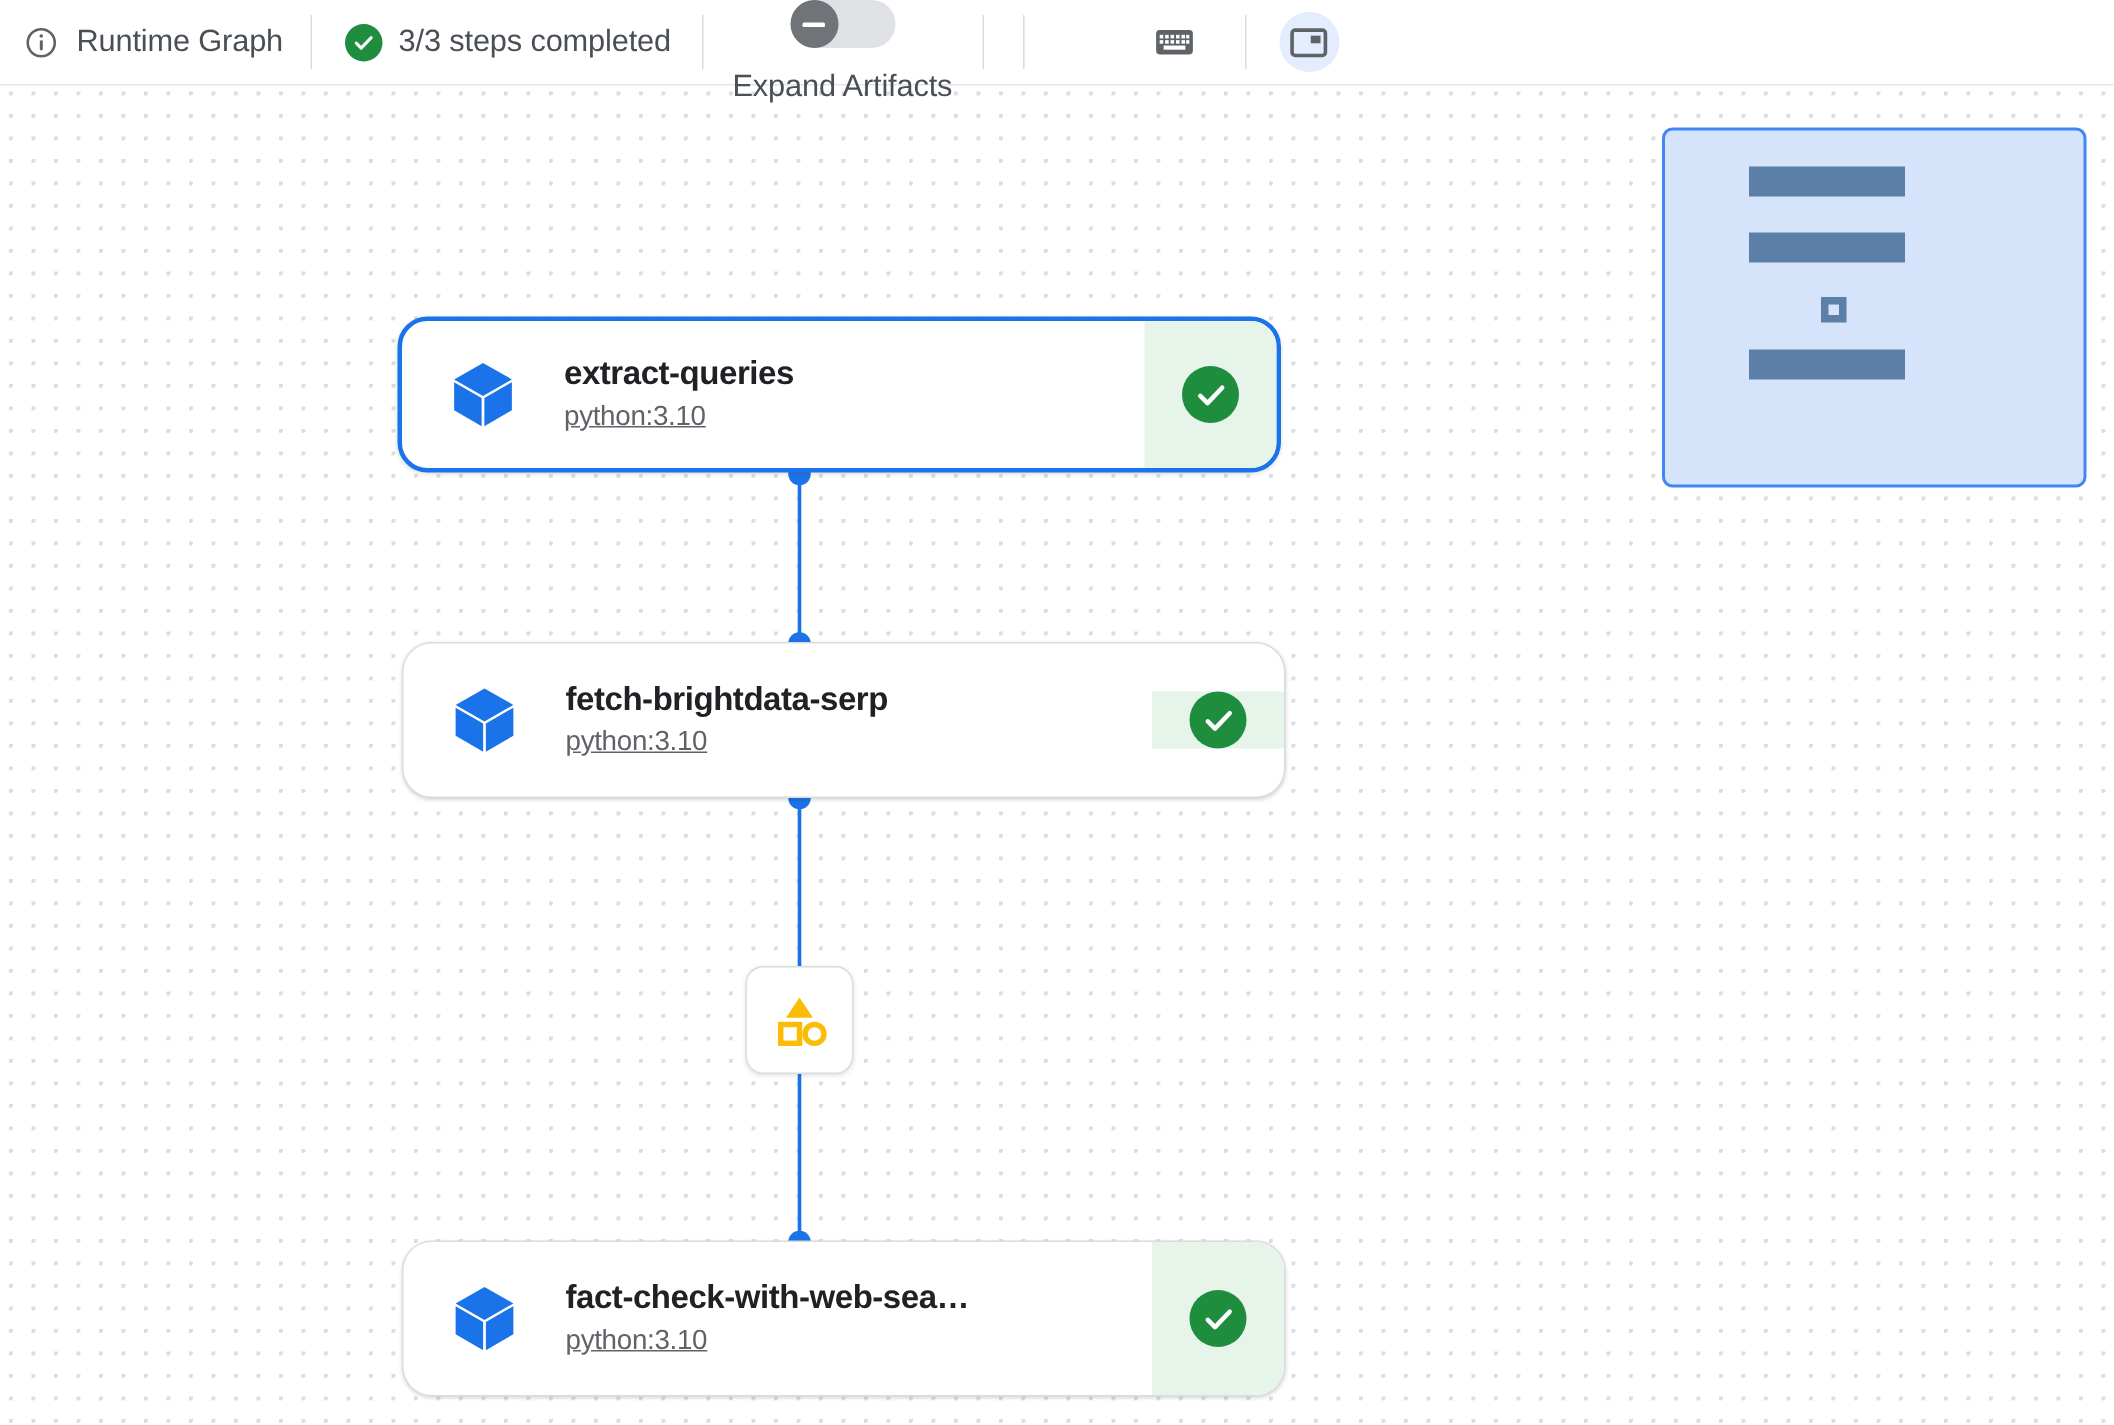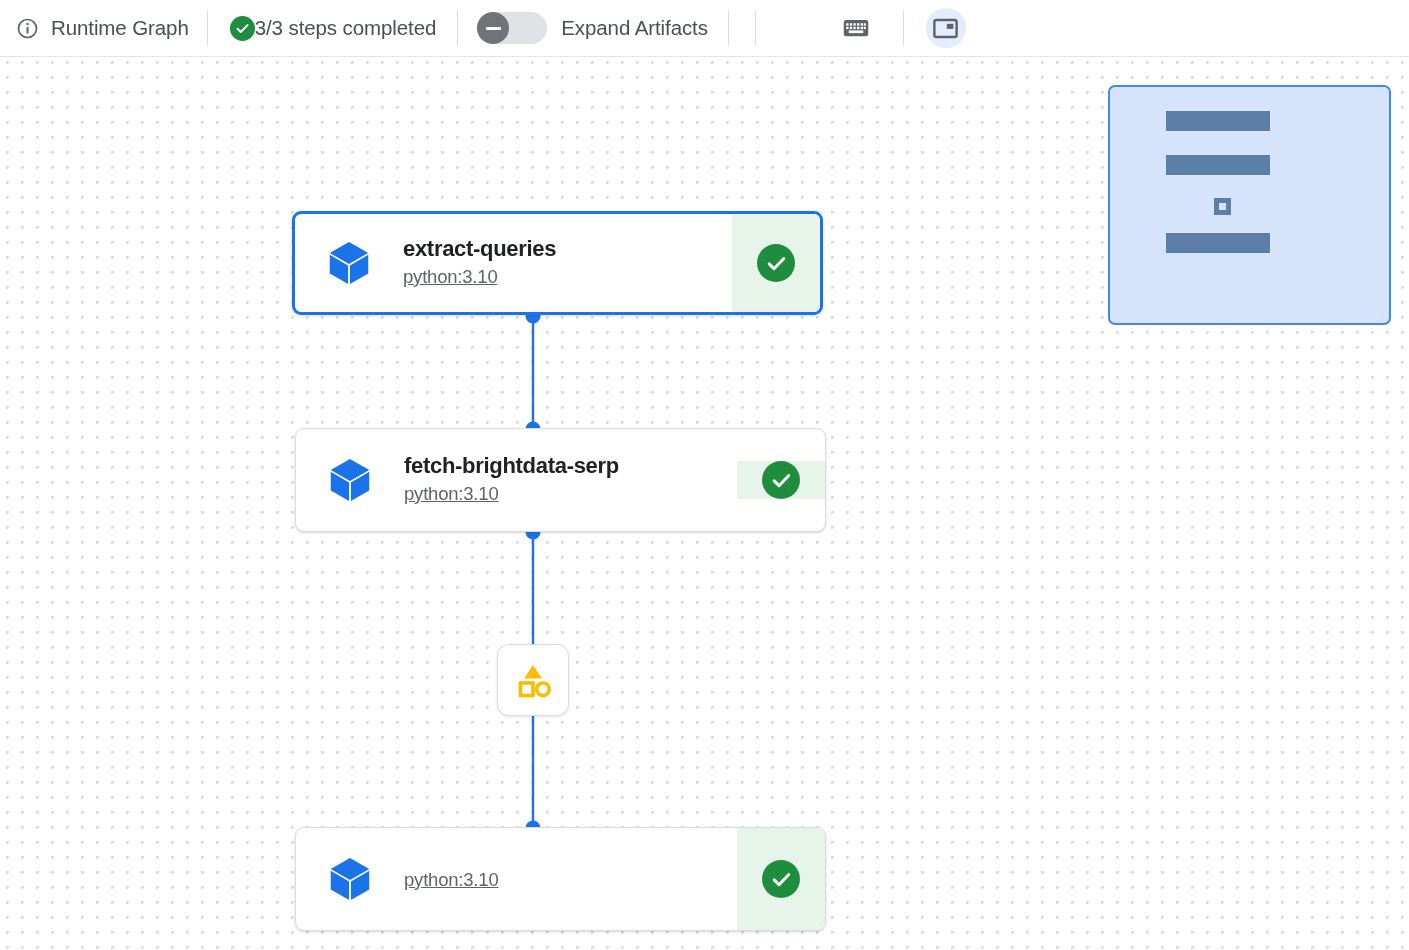--- a/index.html
+++ b/index.html
@@ -132,30 +132,29 @@
     position: absolute;
     left: 0; top: 0;
     width: 1409px;
     height: 893px;
     pointer-events: none;
   }
 
   
   .node {
     position: absolute;
-    width: 531px;
+    width: 589px;
     height: 104px;
     background: #ffffff;
-    border-radius: 9px;
+    border-radius: 20px;
     border: 1px solid #dadce0;
     box-shadow: 0 1px 3px rgba(60,64,67,0.14), 0 1px 2px rgba(60,64,67,0.08);
     display: flex;
     align-items: stretch;
     overflow: hidden;
-    margin-left: 27px;
   }
   .node.selected {
     border: 3px solid #1a73e8;
     box-shadow: 0 1px 3px rgba(60,64,67,0.18);
   }
 
   .node-icon-wrap {
     width: 108px;
     flex: 0 0 auto;
     display: flex;
@@ -266,32 +265,32 @@
           <circle cx="12" cy="12" r="9.4" stroke="#5f6368" stroke-width="1.8"></circle>
           <circle cx="12" cy="7.3" r="1.25" fill="#5f6368"></circle>
           <rect x="11" y="10.2" width="2.1" height="7.2" rx="1" fill="#5f6368"></rect>
         </svg>
       </span>
       <span class="tb-label">Runtime Graph</span>
     </div>
 
     <div class="tb-divider" style="margin-left:18px;"></div>
 
-    <div class="tb-group" style="padding-left:22px; ">
+    <div class="tb-group" style="padding-left:22px; gap:11px;">
       <span class="tb-check">
         <svg viewBox="0 0 24 24" fill="none">
           <path d="M5 12.4l4.6 4.6L19 7.2" stroke="#ffffff" stroke-width="2.9" stroke-linecap="round" stroke-linejoin="round"></path>
         </svg>
       </span>
       <span class="tb-label">3/3 steps completed</span>
     </div>
 
     <div class="tb-divider" style="margin-left:21px;"></div>
 
-    <div class="tb-group" style="padding-left:19px; gap:14px;">
+    <div class="tb-group" style="padding-left:19px; gap:14px;flex-direction:column;">
       <span class="switch">
         <span class="thumb">
           <span class="minus"></span>
         </span>
       </span>
       <span class="tb-label">Expand Artifacts</span>
     </div>
 
     <div class="tb-divider" style="margin-left:20px;"></div>
 
@@ -397,20 +396,21 @@
 
     <div class="node" style="left:268px; top:770px;">
       <div class="node-icon-wrap">
         <svg class="cube" viewBox="0 0 48 50">
           <path d="M24 2 L45 14 L24 26 L3 14 Z" fill="#1a73e8"></path>
           <path d="M3 16 L23 27.6 L23 48 L3 36.4 Z" fill="#1a73e8"></path>
           <path d="M45 16 L25 27.6 L25 48 L45 36.4 Z" fill="#1a73e8"></path>
         </svg>
       </div>
       <div class="node-text">
+        <div class="node-title">fact-check-with-web-sea…</div>
         <div class="node-sub">python:3.10</div>
       </div>
       <div class="node-status">
         <span class="status-circle">
           <svg viewBox="0 0 24 24" fill="none">
             <path d="M5 12.4l4.6 4.6L19 7.2" stroke="#ffffff" stroke-width="2.9" stroke-linecap="round" stroke-linejoin="round"></path>
           </svg>
         </span>
       </div>
     </div>

